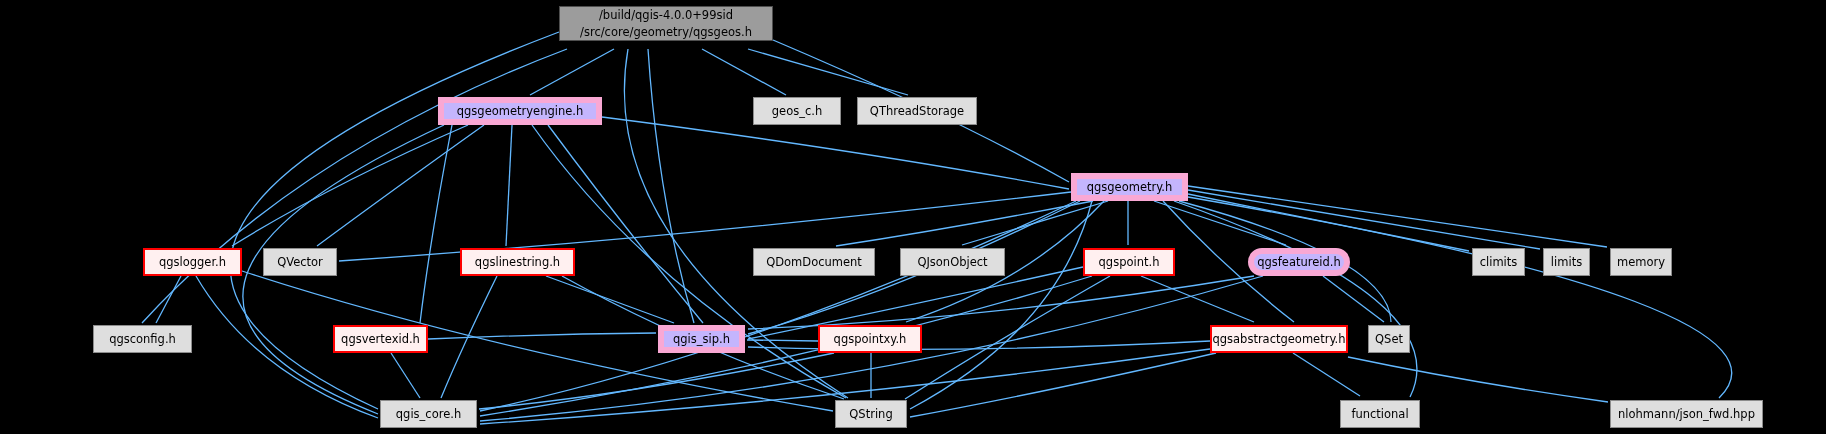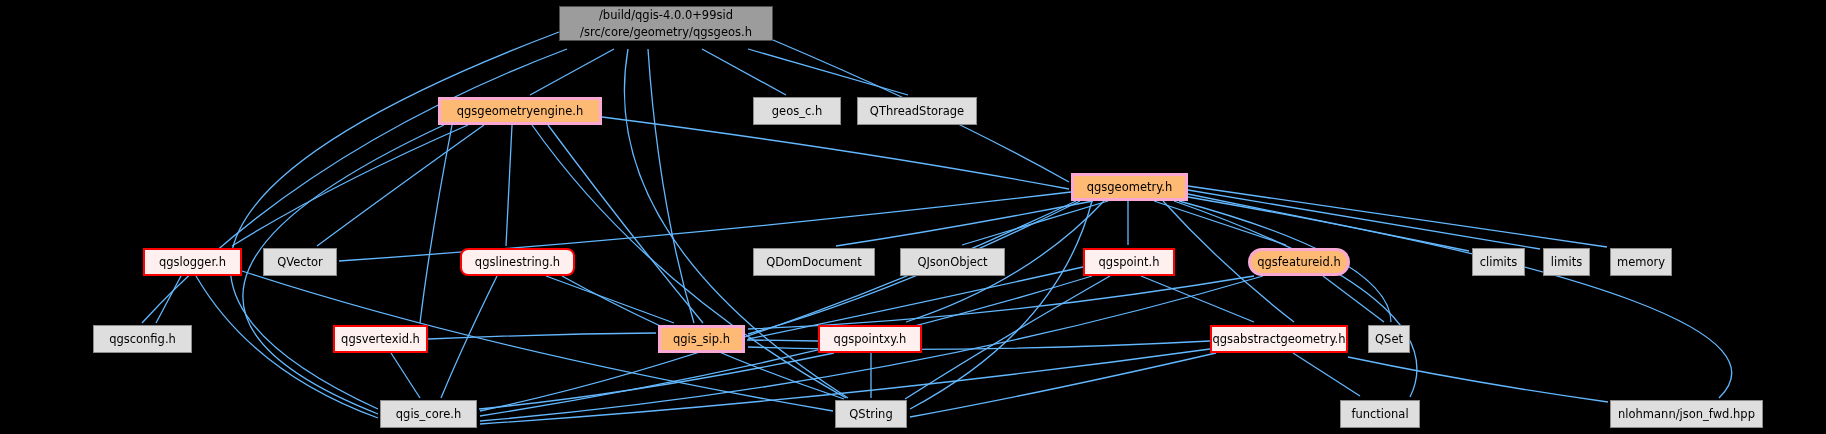--- a/index.html
+++ b/index.html
@@ -14,21 +14,21 @@
   svg.edges path{fill:none;stroke-width:1.3px;}
   .node{
     position:absolute;
     display:flex;align-items:center;justify-content:center;
     box-sizing:border-box;
     font-size:11.5px;color:#000;
     text-align:center;white-space:pre;line-height:1.45;
     cursor:default;
   }
   .node.root{background:#9c9c9c;border:1px solid #4e4e4e;}
-  .node.internal{background:#fdba74;border:3px solid #f9a8d4;}
+  .node.internal{background:#c4b5fd;border:6px solid #f9a8d4;}
   .node.leaf{background:#dedede;border:1px solid #8c8c8c;}
   .node.truncated{background:#fff0f0;border:2px solid #ff0000;}
 </style>
 </head>
 <body>
 
 <div class="graph-wrap" style="background: rgb(0, 0, 0);">
   <svg class="edges" width="1826" height="434" viewBox="0 0 1826 434">
     <defs>
       <marker id="arrowhead" markerUnits="userSpaceOnUse" markerWidth="13" markerHeight="10" refX="11" refY="4.5" orient="auto">
@@ -95,21 +95,21 @@
   </svg>
 
 <div class="node root" style="left: 559px; top: 6px; width: 214px; height: 35px;">/build/qgis-4.0.0+99sid
 /src/core/geometry/qgsgeos.h</div>
     <div class="node internal" style="left: 438px; top: 97px; width: 164px; height: 28px;">qgsgeometryengine.h</div>
     <div class="node leaf" style="left: 753px; top: 97px; width: 88px; height: 28px;">geos_c.h</div>
     <div class="node leaf" style="left: 857px; top: 97px; width: 120px; height: 28px;">QThreadStorage</div>
     <div class="node internal" style="left: 1071px; top: 173px; width: 117px; height: 28px;">qgsgeometry.h</div>
     <div class="node truncated" style="left: 143px; top: 248px; width: 99px; height: 28px;">qgslogger.h</div>
     <div class="node leaf" style="left: 263px; top: 248px; width: 74px; height: 28px;">QVector</div>
-    <div class="node truncated" style="left: 460px; top: 248px; width: 115px; height: 28px; border-radius: 8px;">qgslinestring.h</div>
+    <div class="node truncated" style="left: 460px; top: 248px; width: 115px; height: 28px;">qgslinestring.h</div>
     <div class="node leaf" style="left: 753px; top: 248px; width: 122px; height: 28px;">QDomDocument</div>
     <div class="node leaf" style="left: 900px; top: 248px; width: 105px; height: 28px;">QJsonObject</div>
     <div class="node truncated" style="left: 1083px; top: 248px; width: 92px; height: 28px;">qgspoint.h</div>
     <div class="node internal" style="left: 1248px; top: 248px; width: 102px; height: 28px; border-radius: 14px;">qgsfeatureid.h</div>
     <div class="node leaf" style="left: 1472px; top: 248px; width: 53px; height: 28px;">climits</div>
     <div class="node leaf" style="left: 1543px; top: 248px; width: 47px; height: 28px;">limits</div>
     <div class="node leaf" style="left: 1610px; top: 248px; width: 62px; height: 28px;">memory</div>
     <div class="node leaf" style="left: 93px; top: 325px; width: 99px; height: 28px;">qgsconfig.h</div>
     <div class="node truncated" style="left: 333px; top: 325px; width: 95px; height: 28px;">qgsvertexid.h</div>
     <div class="node internal" style="left: 658px; top: 325px; width: 87px; height: 28px;">qgis_sip.h</div>

